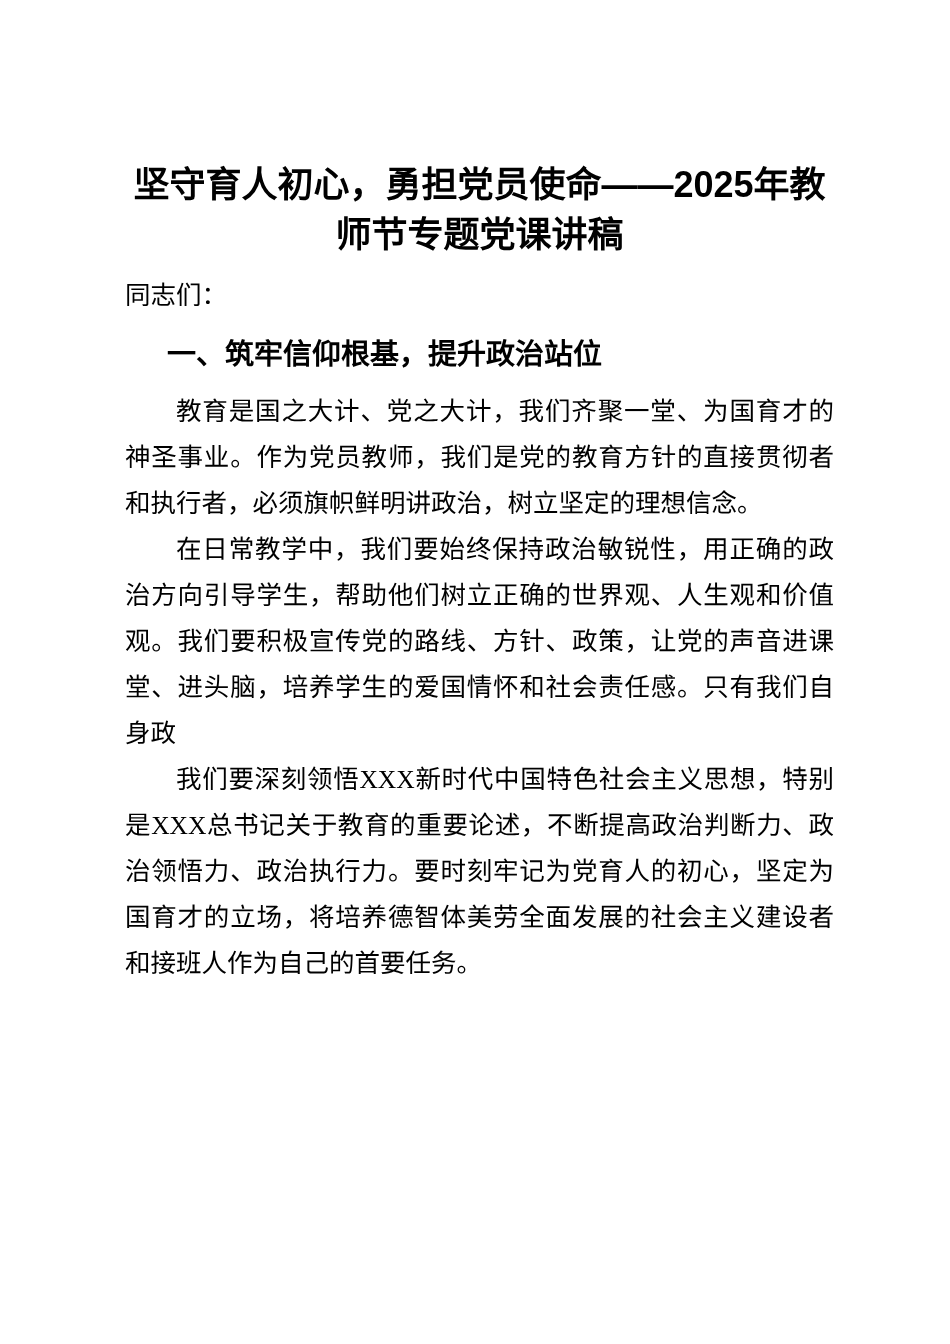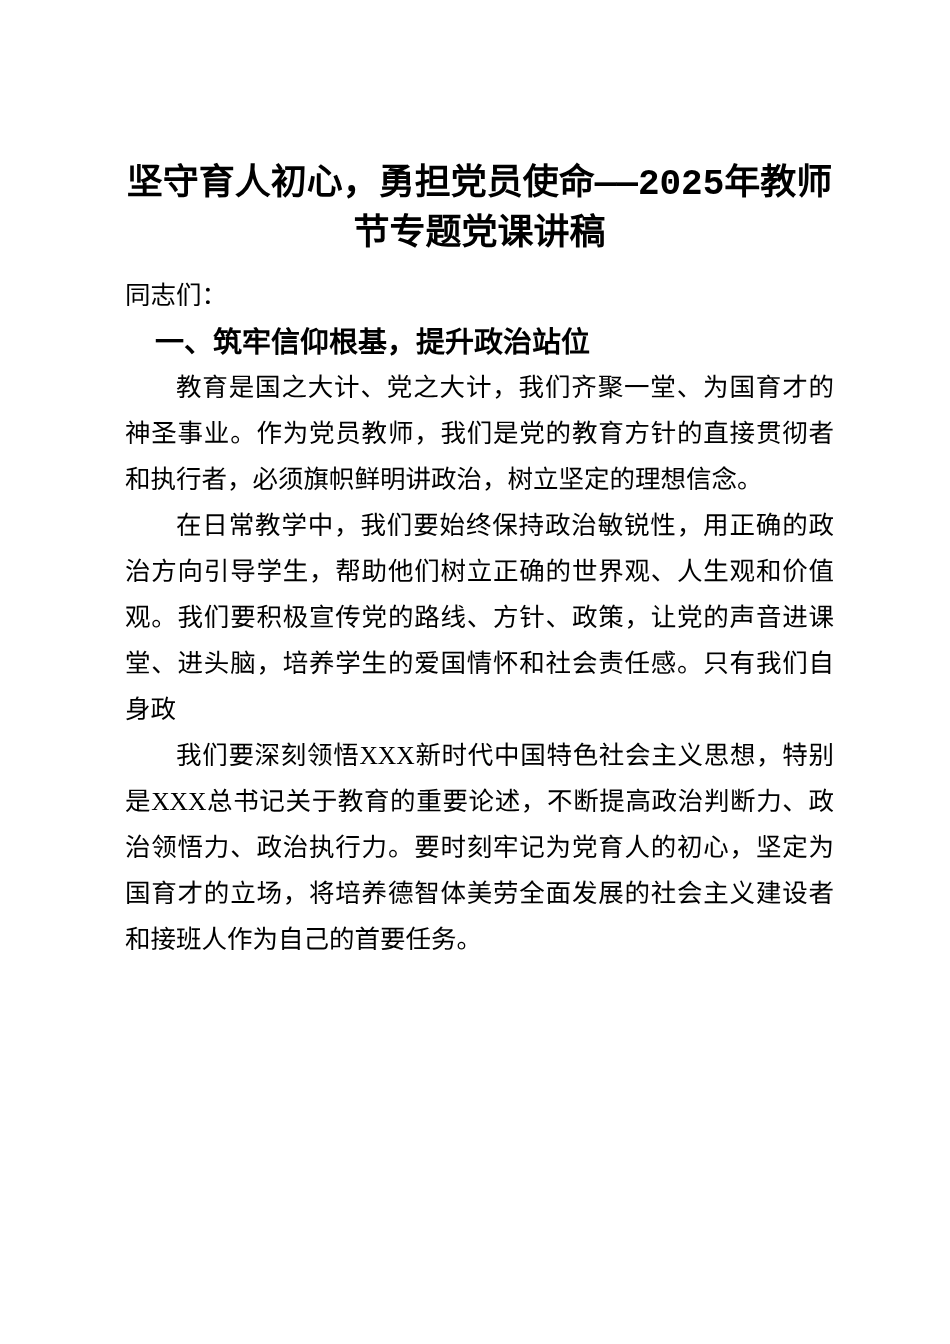--- a/index.html
+++ b/index.html
@@ -21,41 +21,41 @@
     color: #000000;
     font-family: "Liberation Serif", "DejaVu Serif", serif;
   }
   .doc-title {
     margin: 0 0 13px 0;
     font-size: 36px;
     line-height: 50px;
     font-weight: bold;
     text-align: center;
     color: #000000;
-    font-family: Liberation Mono, monospace;
+    font-family: Liberation Sans, sans-serif;
   }
   .salutation {
     margin: 0;
     font-size: 25.5px;
     line-height: 46px;
     text-align: justify;
   }
   .para {
     margin: 0;
     font-size: 25.5px;
     line-height: 46px;
     text-align: justify;
     text-justify: inter-character;
     word-break: normal;
   }
   .indent {
     text-indent: 2em;
   }
   .section-heading {
-    margin: 0;
+    margin: 12px;
     font-size: 29px;
     line-height: 46px;
     font-weight: bold;
     text-indent: 30px;
     color: #000000;
     font-family: "Liberation Sans", "DejaVu Sans", sans-serif;
   }
 </style>
 </head>
 <body>

